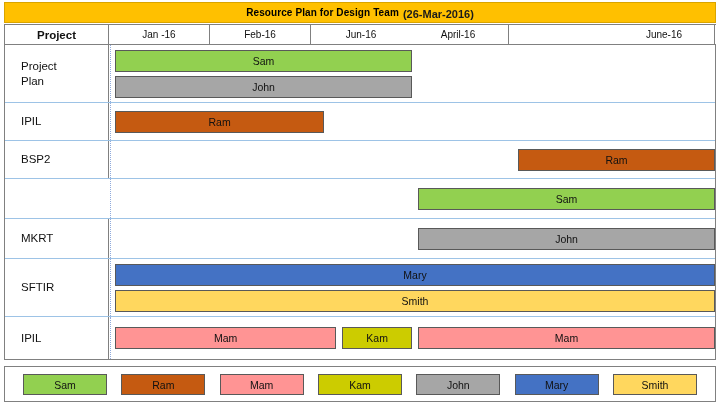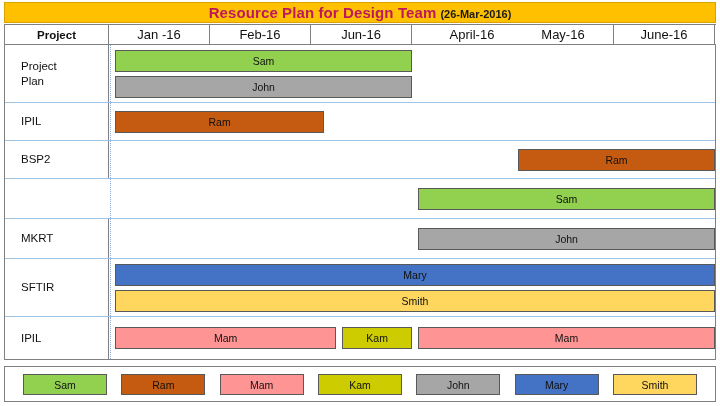--- a/index.html
+++ b/index.html
@@ -27,23 +27,23 @@
     width: 712px;
     height: 21px;
     background: #FFC000;
     border: 1px solid #d9a400;
     box-sizing: border-box;
     display: flex;
     align-items: center;
     justify-content: center;
   }
   .title-main {
-    font-size: 15px;
+    font-size: 10px;
     font-weight: bold;
-    color: #be185d;
+    color: #000000;
     letter-spacing: 0.1px;
   }
   .title-sub {
     font-size: 11px;
     font-weight: bold;
     color: #1a1a1a;
     margin-left: 4px;
     position: relative;
     top: 1px;
   }
@@ -62,21 +62,21 @@
   }
   .hcell {
     position: absolute;
     top: 0;
     height: 19px;
     box-sizing: border-box;
     border-right: 1px solid #808080;
     display: flex;
     align-items: center;
     justify-content: center;
-    font-size: 13px;
+    font-size: 10px;
     color: #111;
     background: #ffffff;
   }
   .hcell.project-head {
     font-weight: bold;
     font-size: 11.5px;
   }
 
   
   .grid {
@@ -176,22 +176,21 @@
   <div class="title-bar">
     <span class="title-main">Resource Plan for Design Team</span>
     <span class="title-sub">(26-Mar-2016)</span>
   </div>
 
   <div class="header-row" id="header-row">
       <div class="hcell project-head" style="left: 0px; width: 104px;">Project</div>
       <div class="hcell" style="left: 104px; width: 101px;">Jan -16</div>
       <div class="hcell" style="left: 205px; width: 101px;">Feb-16</div>
       <div class="hcell" style="left: 306px; width: 101px;">Jun-16</div>
-      <div class="hcell" style="left: 417px; width: 101px; text-align: right;">April-16</div>
-      <div class="hcell" style="left: 508px; width: 101px;">May-16</div>
+      <div class="hcell" style="left: 403px; width: 101px; text-align: right;">April-16</div>
       <div class="hcell" style="left: 609px; width: 101px;">June-16</div>
     </div>
 
   <div class="grid" id="grid">
       <div class="row" style="top: 0px; height: 58px;">
         <div class="row-label">
           <div>
             <span>Project</span>
             <span>Plan</span>
           </div>

